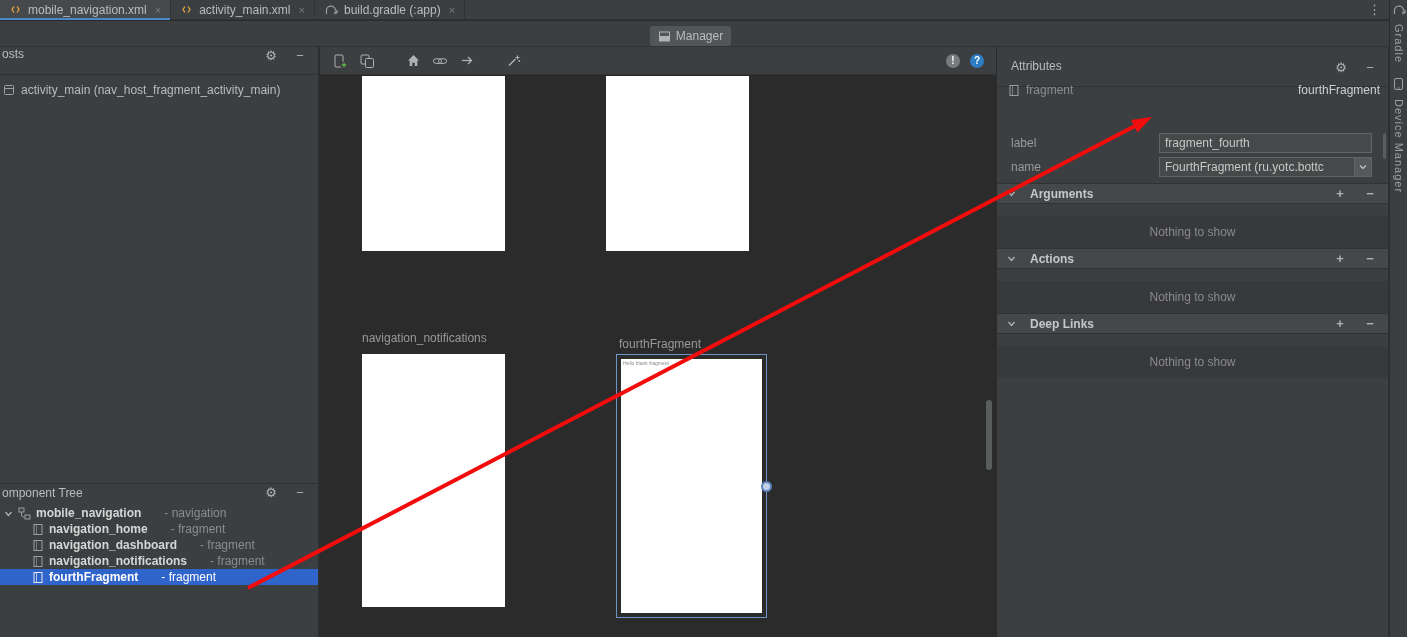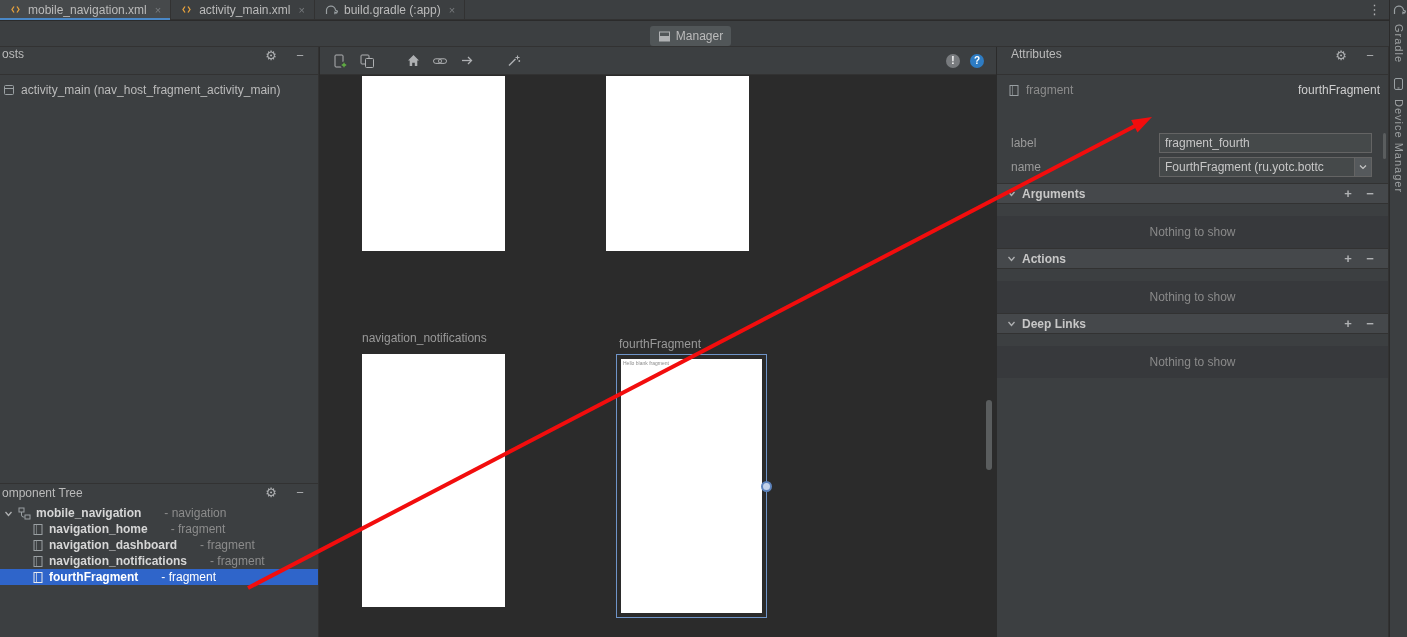--- a/index.html
+++ b/index.html
@@ -68,39 +68,39 @@
   .sel-frame { position:absolute; border:1.5px solid #6f94c8; background:#2b2b2b; }
   .sel-frame .inner { position:absolute; left:4px; top:4px; right:4px; bottom:4px; background:#ffffff;
                       color:#8a8a8a; font-size:5px; padding:1px 2px; overflow:hidden; }
   .sel-handle { position:absolute; width:11px; height:11px; border-radius:50%;
                 border:2px solid #5c82bb; background:#c3d2ea; }
   .vscroll { position:absolute; background:#5a5d5e; border-radius:3px; }
 
   
   .right-panel { position:absolute; left:997px; top:47px; width:392px; bottom:0; background:#3c3f41;
                  border-right:1px solid #323232; }
-  .right-panel .phead { padding-left:14px; }
+  .right-panel .phead { padding-left:14px;margin-top:12px; }
   .comp-row { position:absolute; left:0; right:0; top:33px; height:20px; display:flex; align-items:center;
               gap:6px; padding:0 8px 0 12px; }
   .comp-row .ctype { color:#8c8c8c; flex:1; }
   .comp-row .cid { color:#cfcfcf; }
   .field-row { position:absolute; left:0; right:0; height:24px; display:flex; align-items:center; }
   .field-row .flabel { position:absolute; left:14px; color:#9a9a9a; }
   .fctl { position:absolute; left:162px; width:213px; height:20px; }
   input.attr-input { width:100%; height:100%; background:#45494a; border:1px solid #646464; color:#c7c7c7;
                      font-size:12px; padding:0 5px; font-family:"Liberation Sans", sans-serif; outline:none; }
   input.attr-input.focused { border:2px solid #4a88c7; }
   .combo { width:100%; height:100%; background:#45494a; border:1px solid #646464; color:#c7c7c7;
            display:flex; align-items:center; overflow:hidden; }
   .combo .cval { flex:1; padding:0 5px; white-space:nowrap; overflow:hidden; }
   .combo .carrow { width:17px; height:100%; background:#55595c; border-left:1px solid #646464;
                    display:flex; align-items:center; justify-content:center; }
   .sections { position:absolute; left:0; right:0; top:136px; }
   .section-h { height:21px; background:#45484b; border-top:1px solid #323232; border-bottom:1px solid #323232;
-               display:flex; align-items:center; gap:6px; padding:0 10px; font-weight:700; color:#c7c7c7; }
+               display:flex; align-items:center; gap:14px; padding:0 10px; font-weight:700; color:#c7c7c7; }
   .section-h .title { flex:1; }
   .section-empty { height:32px; background:#37393c; display:flex; align-items:center; justify-content:center;
                    color:#8a8a8a;margin-top:12px; }
   .rp-scroll { position:absolute; right:2px; top:86px; width:3px; height:26px; background:#5a5d5e; border-radius:2px; }
 
   
   .strip { position:absolute; left:1390px; top:0; width:17px; bottom:0; background:#3c3f41;
            display:flex; flex-direction:column; align-items:center; padding-top:3px; gap:8px; }
   .vtext { writing-mode:vertical-rl; color:#9da0a2; font-size:11px; letter-spacing:1px; white-space:nowrap; }
 

